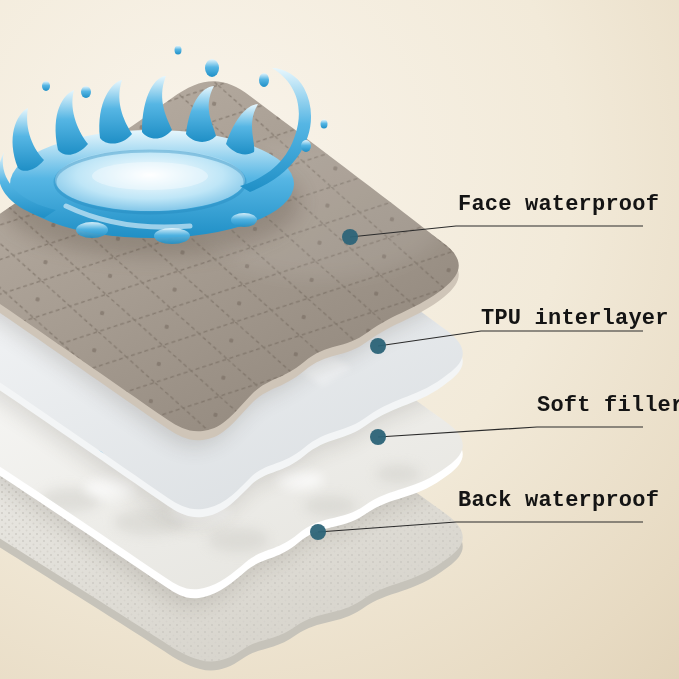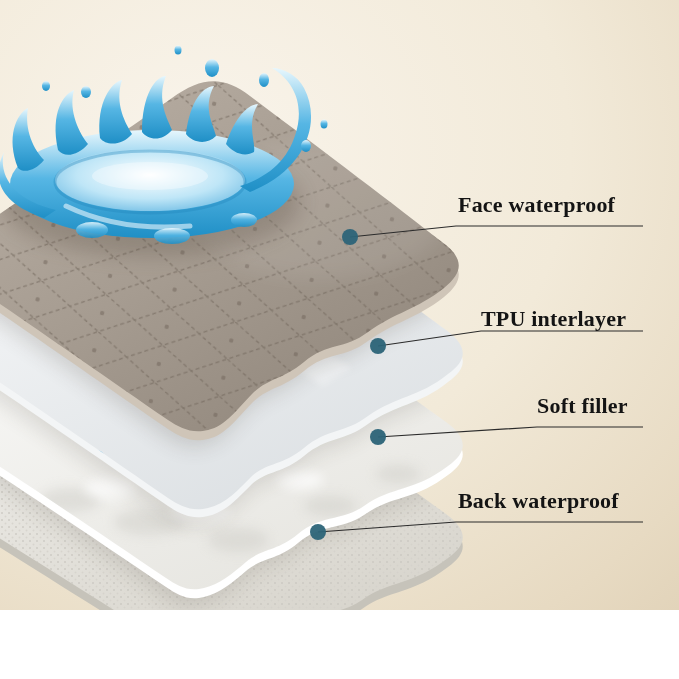--- a/index.html
+++ b/index.html
@@ -1,21 +1,21 @@
 <!DOCTYPE html>
 <html><head>
 <meta charset="utf-8">
 <style>
   html,body{margin:0;padding:0;}
   .stage{
     position:relative;
-    width:679px;height:610px;
+    width:679px;height:679px;
     overflow:hidden;
     background: radial-gradient(120% 120% at 30% 25%, #f9f4eb 0%, #f2ead9 45%, #e7dac2 75%, #dbcbaf 100%);
-    font-family:Liberation Serif, serif;
+    font-family:Liberation Mono, monospace;
   }
   .art{position:absolute;left:0;top:0;}
   .callout-label{
     position:absolute;
     font-size:22px;
     font-weight:700;
     color:#141414;
     letter-spacing:.2px;
     white-space:nowrap;
   }

